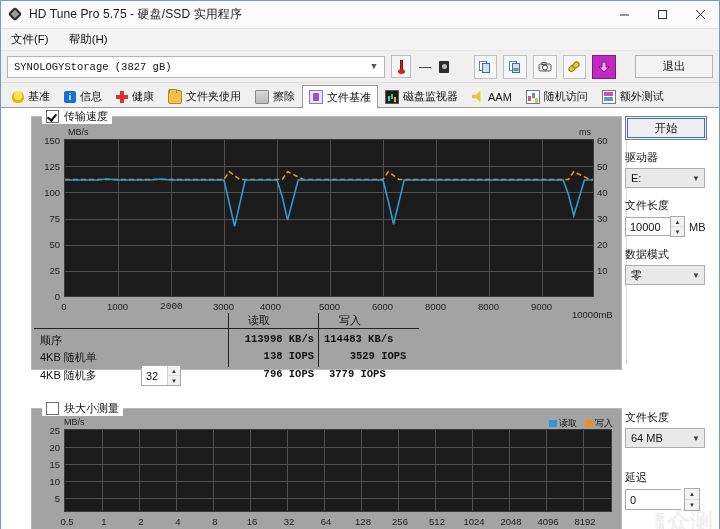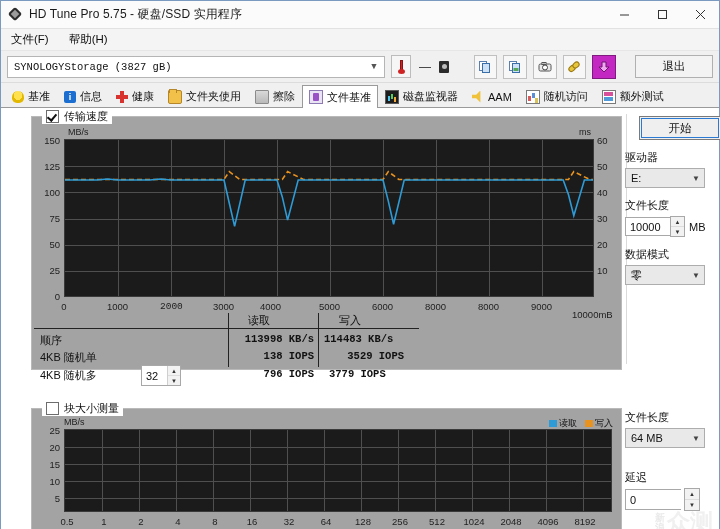--- a/index.html
+++ b/index.html
@@ -168,21 +168,21 @@
   .spin-btns{width:12px;border-left:1px solid #cfcfcf;display:flex;flex-direction:column;background:#f2f2f2;}
   .spin-btns span{
     flex:1;display:flex;align-items:center;justify-content:center;font-size:6px;color:#333;line-height:1;
   }
   .spin-btns span:first-child{border-bottom:1px solid #dcdcdc;}
 
   
   .side{position:absolute;right:6px;top:0;width:90px;}
   .side-label{font-size:11px;color:#111;margin:10px 0 3px 2px;}
   .start-btn{
-    width:80px;height:22px;margin:8px 0 0 16px;background:#efefef;border:1px solid #7a7a7a;
+    width:80px;height:22px;margin:8px 0 0 2px;background:#efefef;border:1px solid #7a7a7a;
     outline:1px solid #2a7ad4;outline-offset:-3px;
     display:flex;align-items:center;justify-content:center;font-size:11.5px;color:#111;
   }
   .combo{
     width:80px;height:20px;margin-left:2px;background:#e9e9e9;border:1px solid #adadad;
     display:flex;align-items:center;padding:0 2px 0 5px;font-size:11px;color:#111;
     box-sizing:border-box;
   }
   .combo .arrow{margin-left:auto;font-size:8px;color:#444;padding-right:2px;}
   .numbox{
@@ -406,21 +406,21 @@
 
         <div class="res-col" style="left:214px;top:0;">读取</div>
         <div class="res-col" style="left:305px;top:0;">写入</div>
 
         <div class="res-label" style="left:6px;top:20px;">顺序</div>
         <div class="res-val" style="left:100px;top:20px;width:180px;">113998 KB/s</div>
         <div class="res-val" style="left:290px;top:20px;width:92px;text-align:left;">114483 KB/s</div>
 
         <div class="res-label" style="left:6px;top:37px;">4KB 随机单</div>
         <div class="res-val" style="left:100px;top:37px;width:180px;">138 IOPS</div>
-        <div class="res-val" style="left:278px;top:37px;width:92px;text-align:right;">3529 IOPS</div>
+        <div class="res-val" style="left:298px;top:37px;width:92px;text-align:center;">3529 IOPS</div>
 
         <div class="res-label" style="left:6px;top:55px;">4KB 随机多</div>
         <div class="res-val" style="left:100px;top:55px;width:180px;">796 IOPS</div>
         <div class="res-val" style="left:295px;top:55px;width:92px;text-align:left;">3779 IOPS</div>
 
         <div class="spin-wrap" style="left:107px;top:52px;">
           <div class="val">32</div>
           <div class="spin-btns">
             <span>▲</span>
             <span>▼</span>

